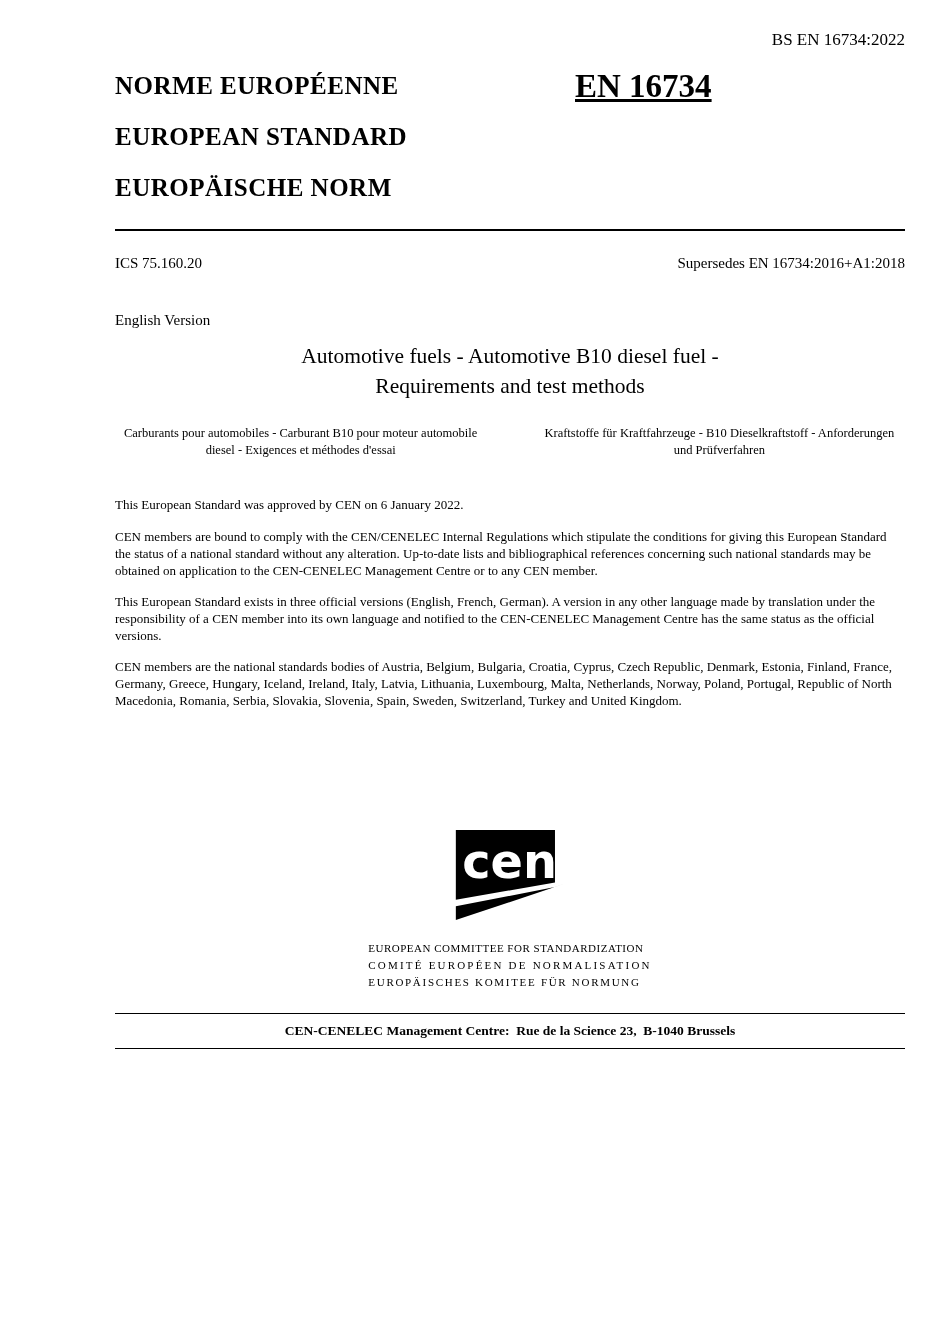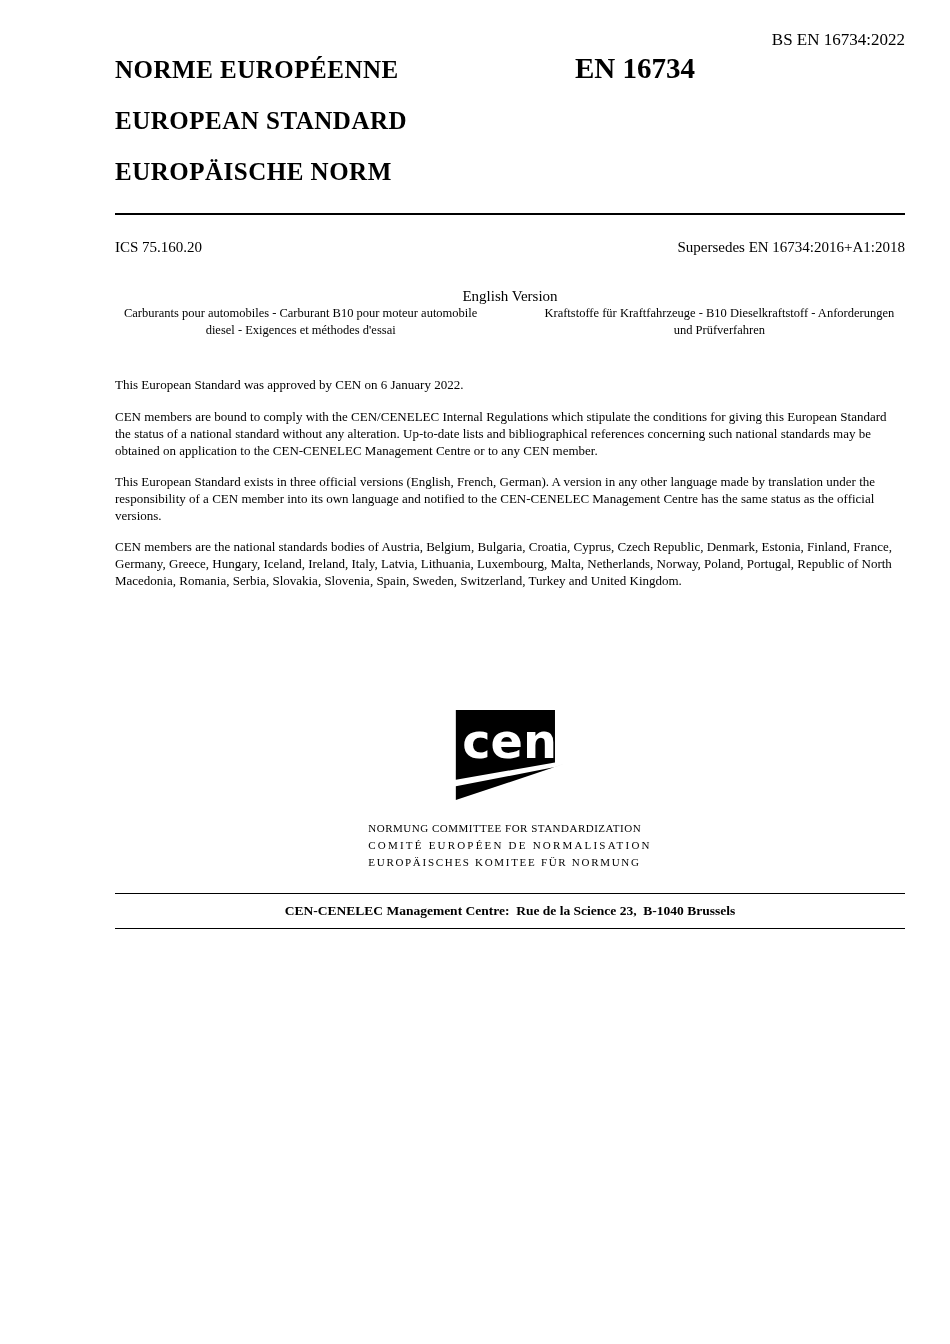--- a/index.html
+++ b/index.html
@@ -10,36 +10,37 @@
     background: #ffffff;
     color: #000;
     font-family: "Liberation Serif", serif;
     padding: 30px 45px 0 115px;
     position: relative;
     overflow: hidden;
   }
   .national-ref {
     text-align: right;
     font-size: 17px;
-    margin-bottom: 0;
+    margin-bottom: 16px;
   }
   .header-row { display: flex; }
   .header-left { flex: 1; padding-top: 6px; }
   .header-left .std-title {
     font-size: 25px;
     font-weight: bold;
     letter-spacing: 0.5px;
     margin-bottom: 23px;
     font-family: "Liberation Serif", serif;
   }
   .header-right { width: 348px; padding-top: 2px; }
   .std-number {
-    font-size: 29px;
+    font-size: 33px;
     font-weight: bold;
     padding-left: 18px;
+    text-decoration: underline;
   }
   .std-date {
     font-size: 16px;
     margin-top: 64px;
     padding-left: 18px;
   }
   .rule-thick {
     border: none;
     border-top: 2px solid #000;
     margin-top: 4px;
@@ -48,35 +49,36 @@
     border: none;
     border-top: 1.5px solid #000;
   }
   .meta-row {
     display: flex;
     justify-content: space-between;
     font-size: 15px;
     margin-top: 24px;
   }
   .english-version {
-    text-align: center;
+    text-align: left;
     font-size: 15px;
-    margin-top: 32px;
+    margin-top: 40px;
   }
   .main-title {
     text-align: center;
     font-size: 21.5px;
     line-height: 30px;
     margin-top: 12px;
     white-space: pre-line;
     font-weight: normal;
   }
   .subtitle-row {
     display: flex;
     justify-content: space-between;
+    margin-top: 24px;
   }
   .subtitle-col {
     width: 47%;
     text-align: center;
     font-size: 12.5px;
     line-height: 16.5px;
   }
   .body-paragraphs { margin-top: 38px; }
   .body-paragraphs p {
     font-size: 13px;
@@ -142,41 +144,43 @@
 
   <hr class="rule-thick">
 
   <div class="meta-row">
     <span>ICS 75.160.20</span>
     <span>Supersedes EN 16734:2016+A1:2018</span>
   </div>
 
   <div class="english-version">English Version</div>
 
+  <h1 class="main-title">Automotive fuels - Automotive B10 diesel fuel -
+Requirements and test methods</h1>
 
   <div class="subtitle-row">
     <div class="subtitle-col">Carburants pour automobiles - Carburant B10 pour moteur automobile diesel - Exigences et méthodes d'essai</div>
     <div class="subtitle-col">Kraftstoffe für Kraftfahrzeuge - B10 Dieselkraftstoff - Anforderungen und Prüfverfahren</div>
   </div>
 
   <div class="body-paragraphs">
     <p class="first">This European Standard was approved by CEN on 6 January 2022.</p>
     <p>CEN members are bound to comply with the CEN/CENELEC Internal Regulations which stipulate the conditions for giving this European Standard the status of a national standard without any alteration. Up-to-date lists and bibliographical references concerning such national standards may be obtained on application to the CEN-CENELEC Management Centre or to any CEN member.</p>
     <p>This European Standard exists in three official versions (English, French, German). A version in any other language made by translation under the responsibility of a CEN member into its own language and notified to the CEN-CENELEC Management Centre has the same status as the official versions.</p>
     <p>CEN members are the national standards bodies of Austria, Belgium, Bulgaria, Croatia, Cyprus, Czech Republic, Denmark, Estonia, Finland, France, Germany, Greece, Hungary, Iceland, Ireland, Italy, Latvia, Lithuania, Luxembourg, Malta, Netherlands, Norway, Poland, Portugal, Republic of North Macedonia, Romania, Serbia, Slovakia, Slovenia, Spain, Sweden, Switzerland, Turkey and United Kingdom.</p>
   </div>
 
   <div class="logo-section">
     <svg class="cen-logo" viewBox="0 0 122 100" width="112" height="96" xmlns="http://www.w3.org/2000/svg">
       <polygon points="2,0 110,0 110,57 2,76" fill="#000000"></polygon>
       <polygon points="2,83 110,62 122,58 2,98" fill="#000000"></polygon>
       <text x="9" y="52" font-family="DejaVu Sans, sans-serif" font-size="52" font-weight="bold" fill="#ffffff">cen</text>
     </svg>
     <div class="committee-block">
-      <div class="committee-line-1">NORMUNG COMMITTEE FOR STANDARDIZATION</div>
+      <div class="committee-line-1">EUROPEAN COMMITTEE FOR STANDARDIZATION</div>
       <div class="committee-line-2">COMITÉ EUROPÉEN DE NORMALISATION</div>
       <div class="committee-line-3">EUROPÄISCHES KOMITEE FÜR NORMUNG</div>
     </div>
   </div>
 
   <hr class="rule-thin mc-rule-top">
   <div class="management-centre">CEN-CENELEC Management Centre:  Rue de la Science 23,  B-1040 Brussels</div>
   <hr class="rule-thin">
 
 

